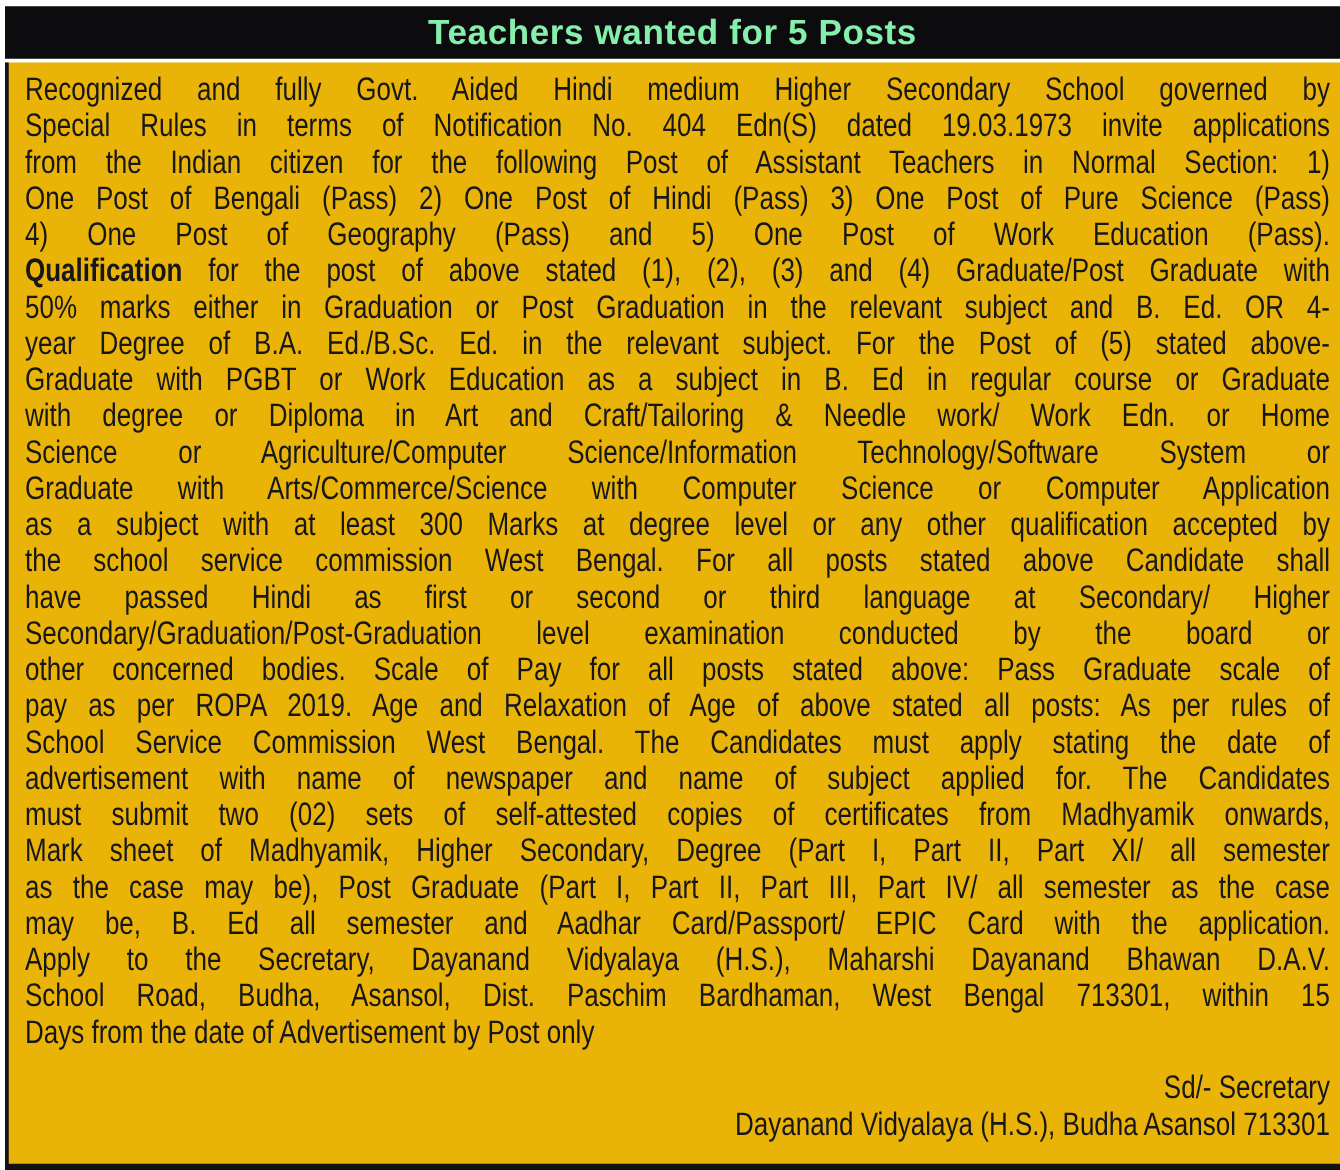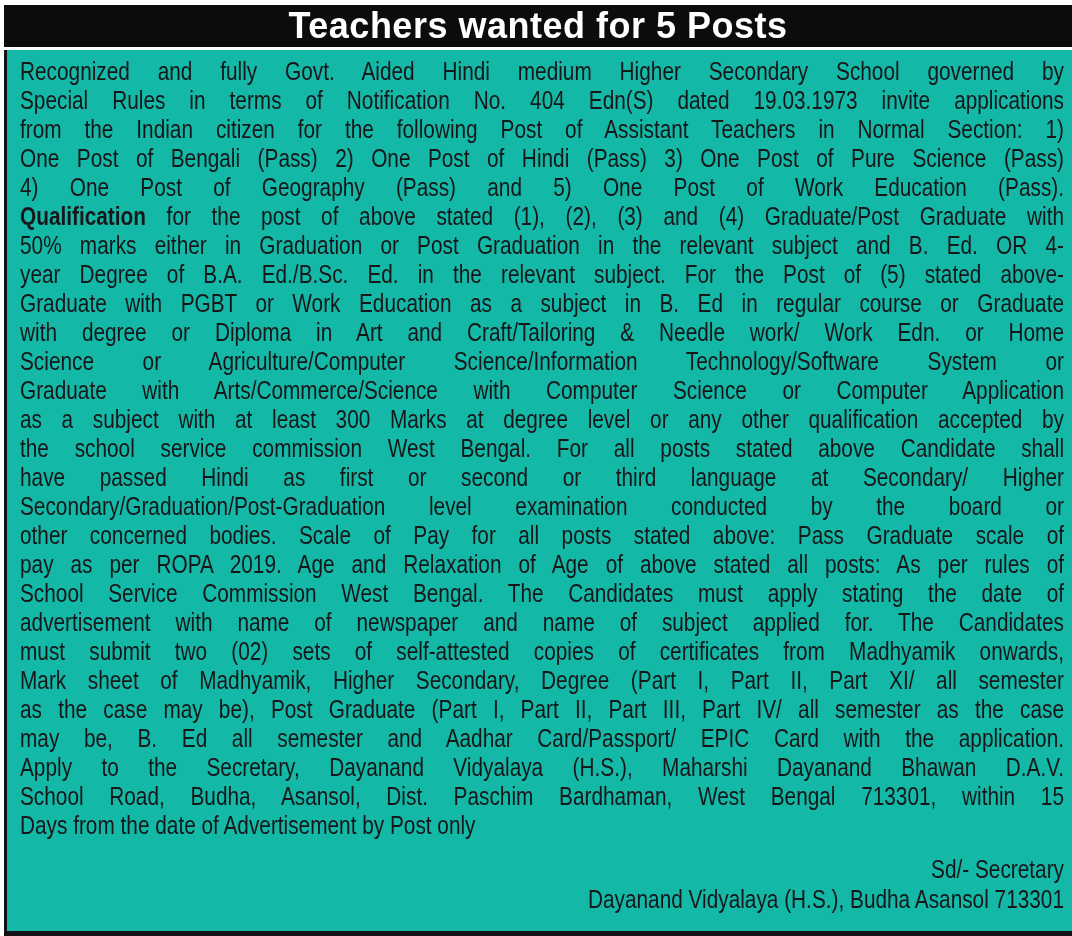--- a/index.html
+++ b/index.html
@@ -19,28 +19,28 @@
   }
   .title-bar {
     background: #0c0c0e;
     height: 42px;
     display: flex;
     align-items: center;
     justify-content: center;
     margin-bottom: 3px;
   }
   .title-bar .title-text {
-    color: #ffffff;
+    color: #86efac;
     font-weight: bold;
-    font-size: 36px;
+    font-size: 28px;
     letter-spacing: 0.5px;
     white-space: nowrap;
   }
   .ad-body {
-    background: #14b8a6;
+    background: #eab308;
     border-left: 3px solid #121214;
     border-bottom: 5px solid #121214;
     box-sizing: border-box;
     height: 886px;
     padding: 7px 8px 14px 13px;
     overflow: hidden;
   }
   .tline {
     font-size: 26px;
     line-height: 29px;

